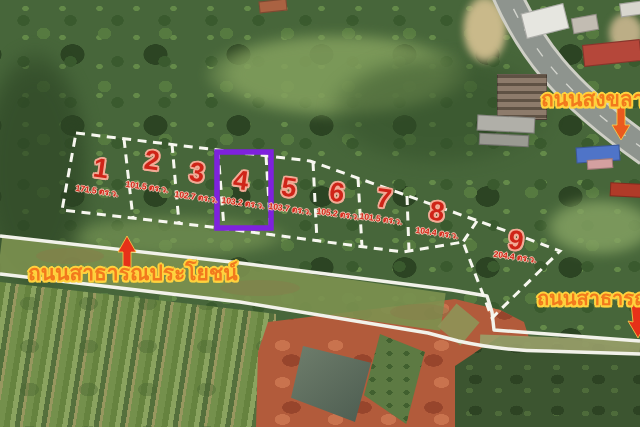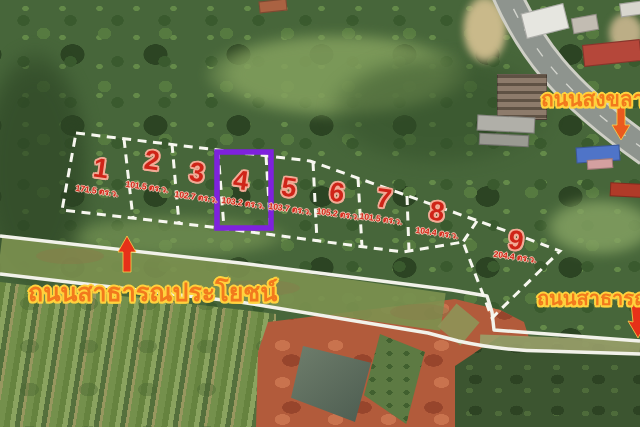--- a/index.html
+++ b/index.html
@@ -172,16 +172,16 @@
   <div class="parea" style="left:147px;top:187px">101.5 ตร.ว.</div>
   <div class="parea" style="left:196px;top:197px">102.7 ตร.ว.</div>
   <div class="parea" style="left:243px;top:203px">103.2 ตร.ว.</div>
   <div class="parea" style="left:290px;top:209px">103.7 ตร.ว.</div>
   <div class="parea" style="left:338px;top:214px">105.2 ตร.ว.</div>
   <div class="parea" style="left:381px;top:219px">101.5 ตร.ว.</div>
   <div class="parea" style="left:437px;top:233px">104.4 ตร.ว.</div>
   <div class="parea" style="left:515px;top:257px">204.4 ตร.ว.</div>
 
   <div class="roadlabel" style="left:541px;top:88px;font-size:21px">ถนนสงขลา</div>
-  <div class="roadlabel" style="left:28px;top:280px;font-size:25px">ถนนสาธารณประโยชน์</div>
+  <div class="roadlabel" style="left:28px;top:262px;font-size:21px">ถนนสาธารณประโยชน์</div>
   <div class="roadlabel" style="left:537px;top:288px;font-size:20px">ถนนสาธารณ</div>
 
 </div>
 
 </body></html>

